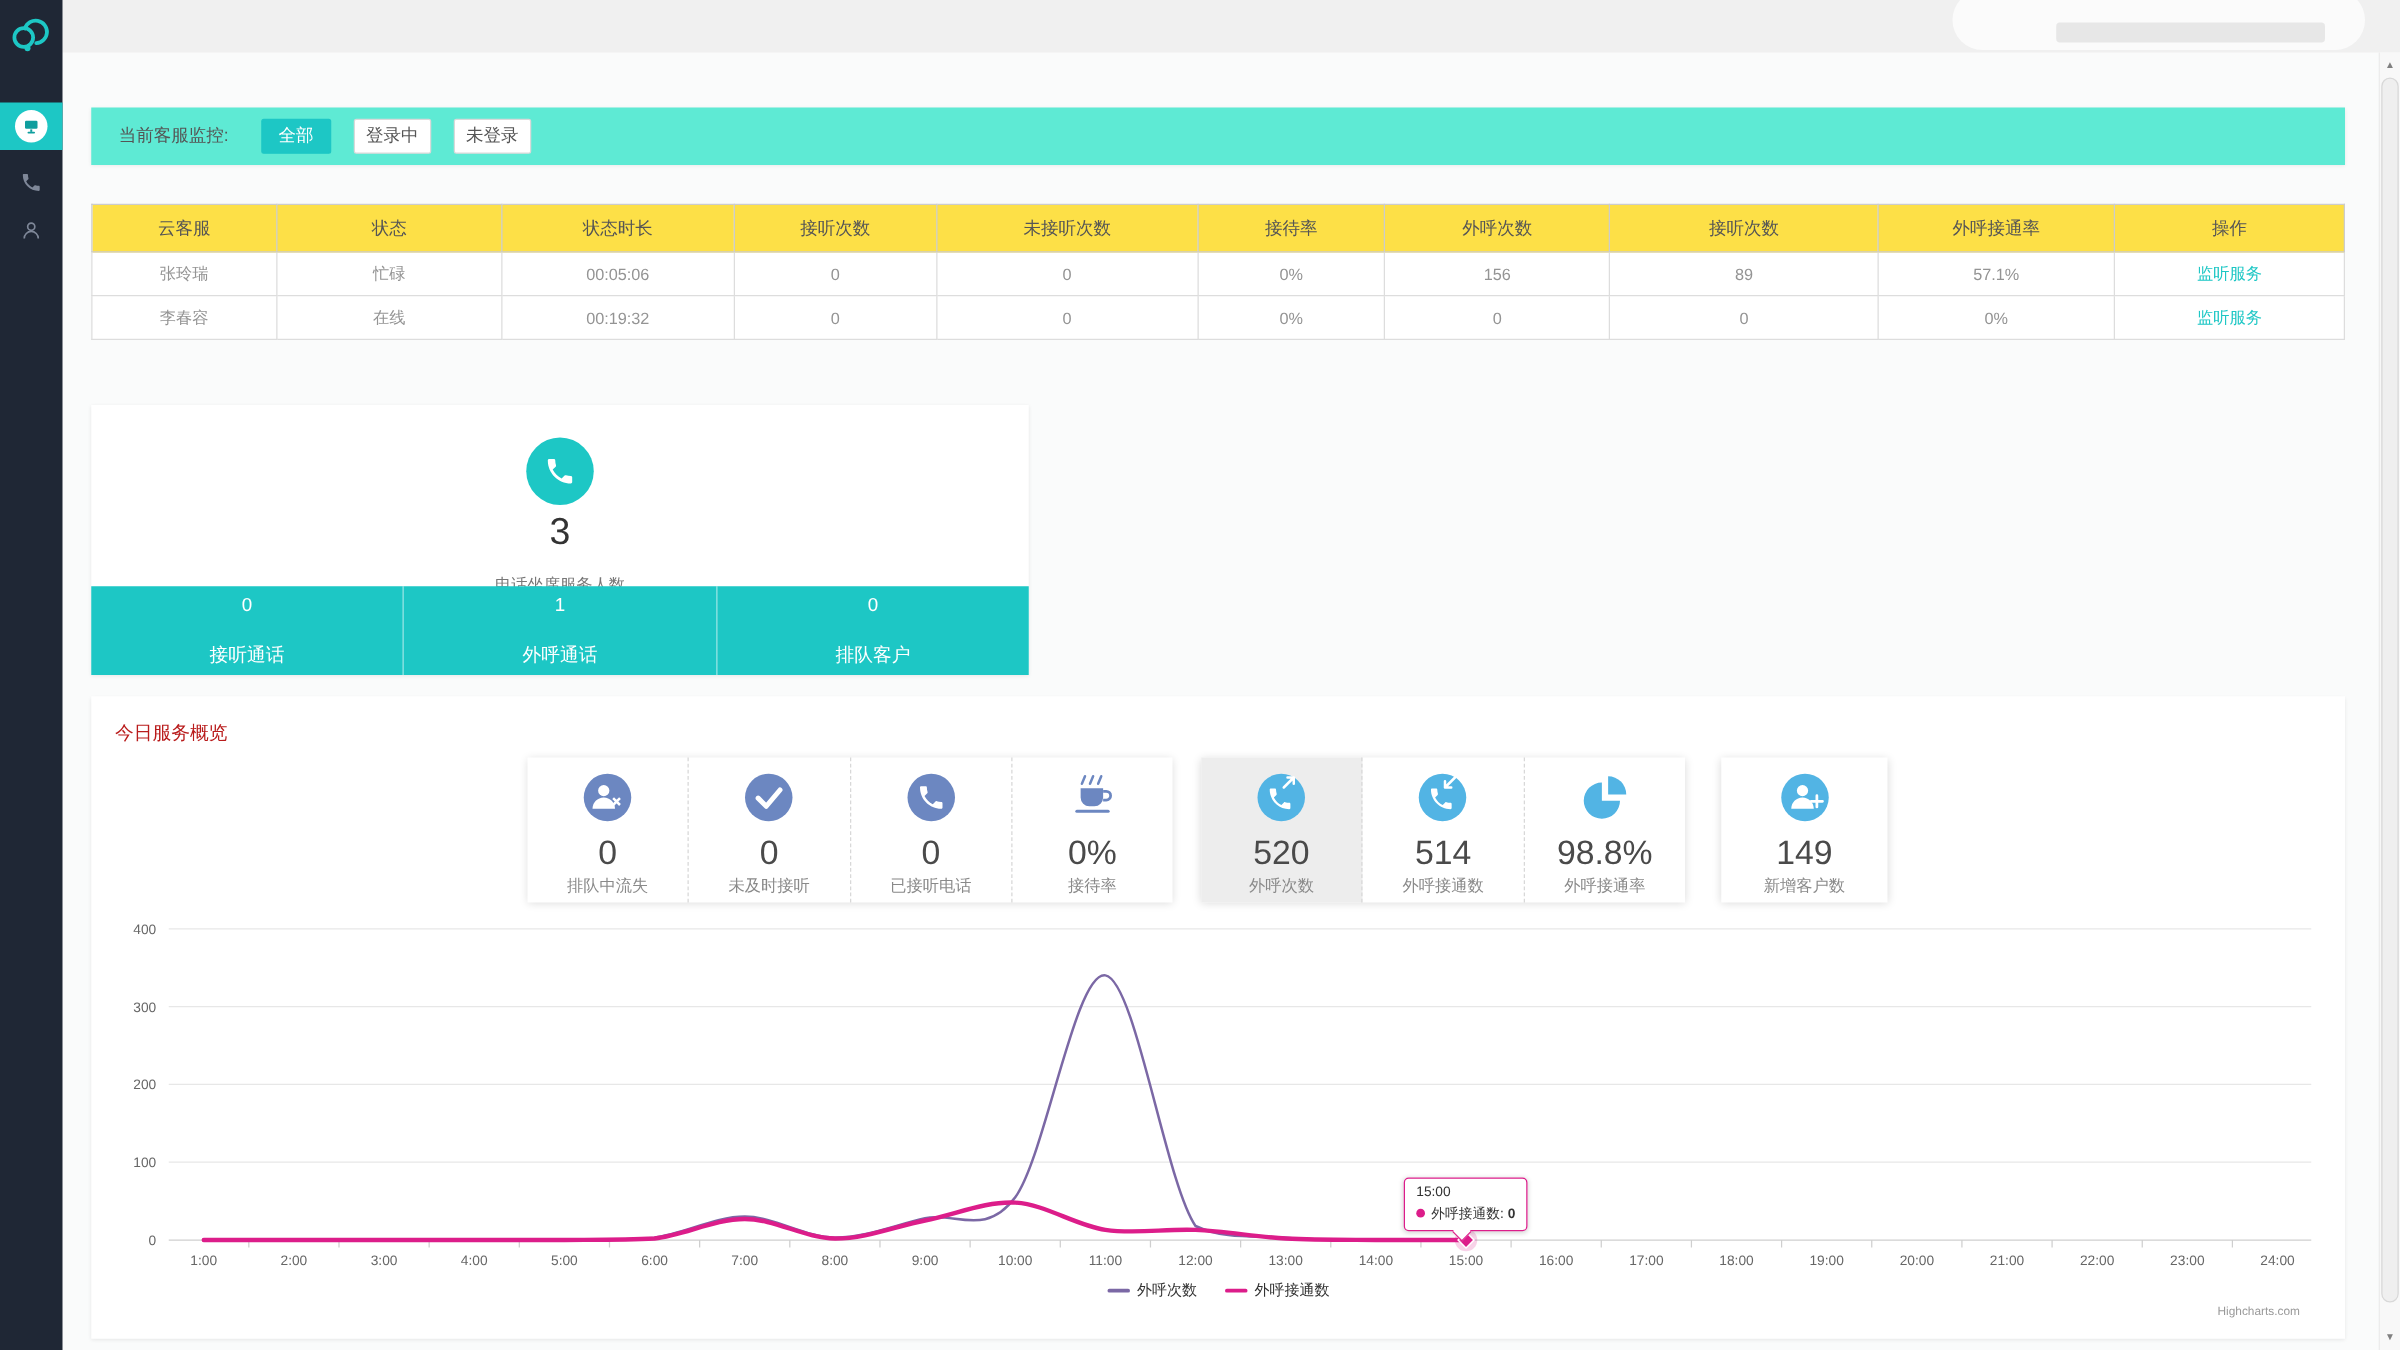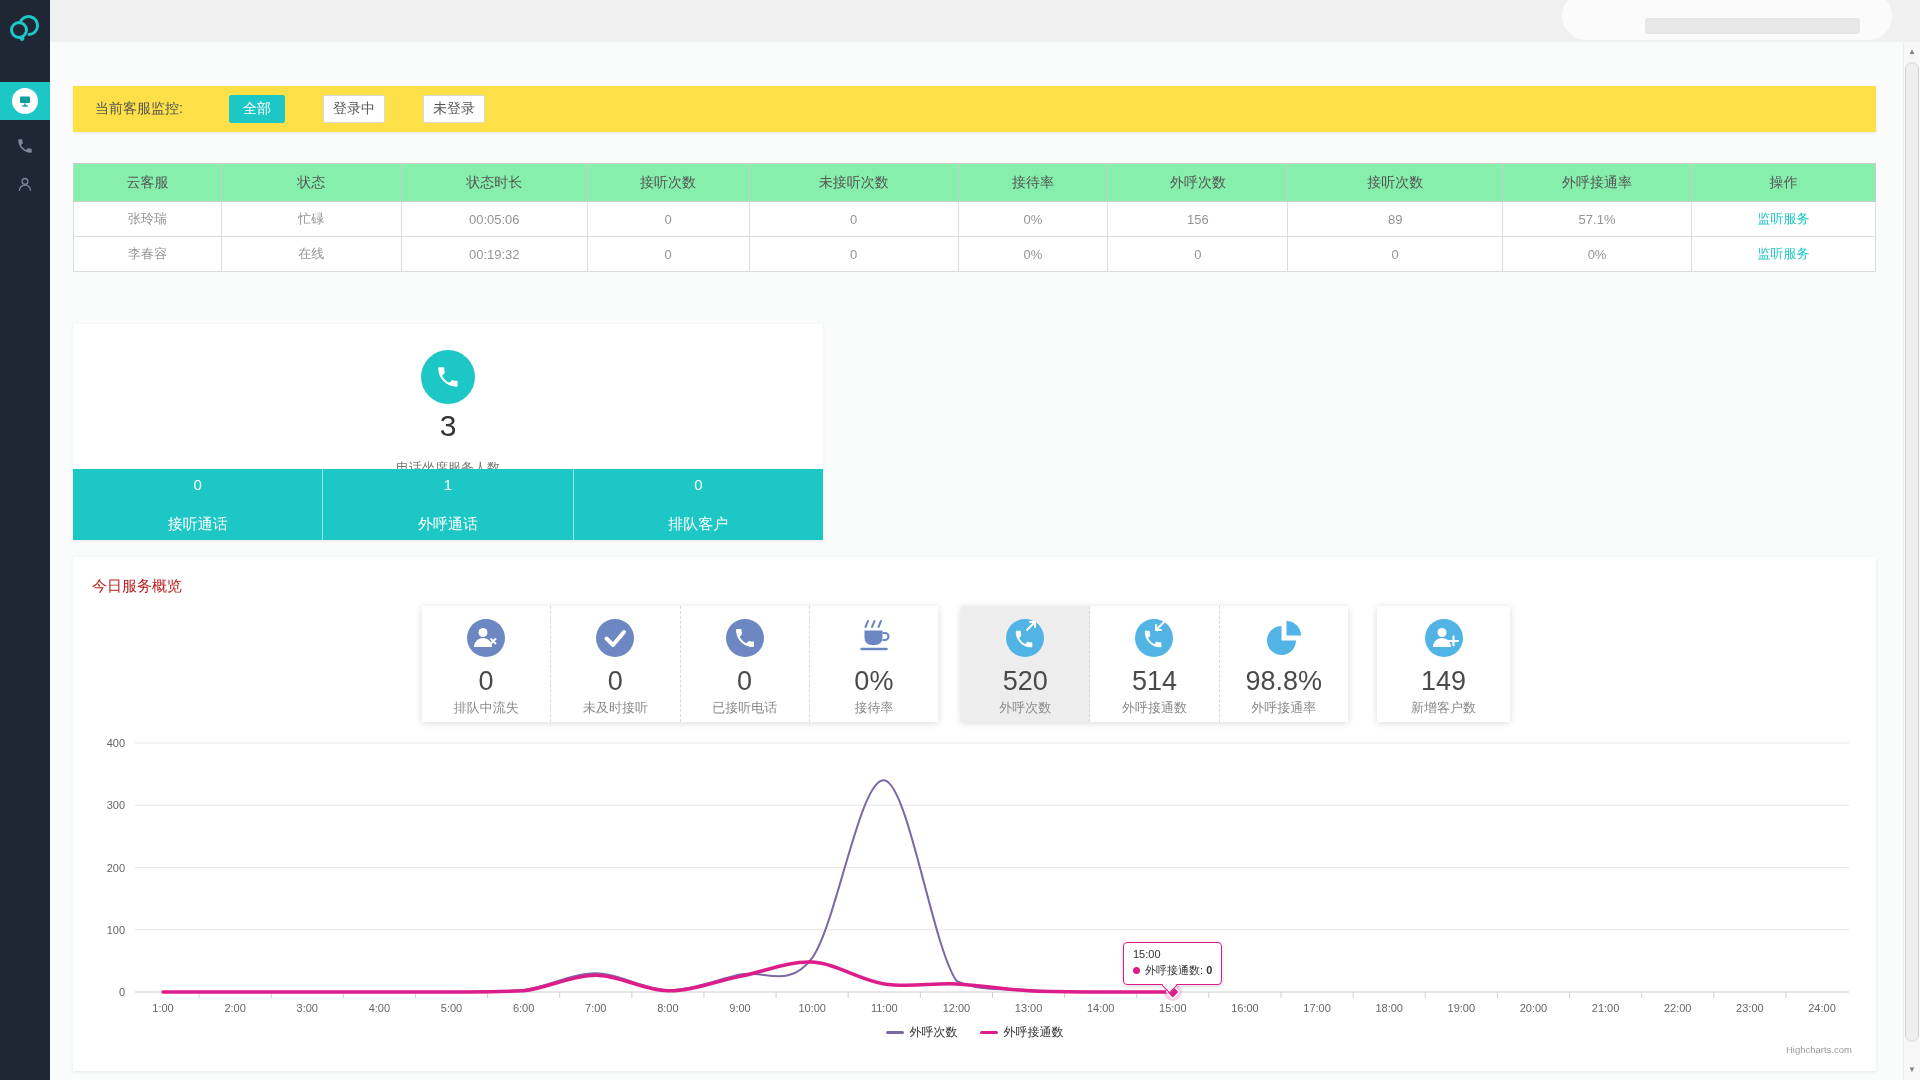--- a/index.html
+++ b/index.html
@@ -23,31 +23,31 @@
 
   
   .scrollbar{position:absolute;right:0;top:42px;width:17px;height:1038px;background:#f8f8f8;border-left:1px solid #ececec;z-index:25;}
   .sb-arrow{position:absolute;left:0;width:16px;height:16px;font-size:8px;color:#808080;text-align:center;line-height:16px;cursor:pointer;}
   .sb-arrow.up{top:2px;}
   .sb-arrow.down{bottom:2px;}
   .sb-thumb{position:absolute;left:1px;top:20px;width:14px;height:980px;background:#efefef;border:1px solid #d8d8d8;border-radius:7px;cursor:pointer;}
 
   
   .content{position:absolute;left:50px;top:42px;width:1853px;height:1038px;}
-  .card{background:#fde047;box-shadow:0 1px 3px rgba(0,0,0,.08);gap:20px;}
+  .card{background:#5eead4;box-shadow:0 1px 3px rgba(0,0,0,.08);}
 
   
   .filter-panel{position:absolute;left:23px;top:44px;width:1803px;height:46px;display:flex;align-items:center;padding-left:22px;}
   .filter-label{font-size:14px;color:#555;margin-right:26px;}
   .fbtn{height:28px;min-width:56px;padding:0 9px;margin-right:18px;background:#fff;border:1px solid #d9d9d9;border-radius:2px;color:#555;font-size:14px;font-family:inherit;cursor:pointer;}
   .fbtn.active{background:#1dc7c5;border-color:#1dc7c5;color:#fff;}
 
   
   .agent-table{position:absolute;left:23px;top:121px;width:1803px;border-collapse:collapse;table-layout:fixed;background:#fff;}
-  .agent-table th{height:38px;background:#86efac;border:1px solid #ccc;font-size:14px;font-weight:normal;color:#555;text-align:center;}
+  .agent-table th{height:38px;background:#fde047;border:1px solid #ccc;font-size:14px;font-weight:normal;color:#555;text-align:center;}
   .agent-table td{height:35px;border:1px solid #ddd;font-size:13px;color:#949494;text-align:center;}
   .agent-table a{color:#1dc7c5;text-decoration:none;cursor:pointer;}
 
   
   .phone-card{position:absolute;left:23px;top:282px;width:750px;height:216px;background:#fff;box-shadow:0 1px 3px rgba(0,0,0,.08);}
   .phone-circle{width:54px;height:54px;border-radius:50%;background:#1dc7c5;margin:26px auto 0;display:flex;align-items:center;justify-content:center;}
   .phone-count{text-align:center;font-size:30px;font-weight:300;color:#333;margin-top:5px;}
   .phone-count-label{text-align:center;font-size:13px;color:#777;margin-top:16px;}
   .phone-strip{position:absolute;left:0;bottom:0;width:750px;height:71px;background:#1dc7c5;display:flex;}
   .phone-cell{flex:1;display:flex;flex-direction:column;align-items:center;justify-content:center;color:#fff;border-right:1px solid rgba(255,255,255,.55);}
@@ -67,21 +67,21 @@
   .stat-cell.hl{background:#ededed;}
   .stat-num{font-size:27px;font-weight:300;color:#4a4a4a;margin-top:4px;line-height:30px;}
   .stat-lbl{font-size:13px;color:#8a8a8a;margin-top:3px;}
 
   
   .chart-wrap{position:absolute;left:0;top:170px;width:1803px;height:344px;}
   .chart-wrap svg{display:block;}
   .chart-legend{position:absolute;left:0;top:297px;width:1803px;display:flex;justify-content:center;gap:22px;}
   .legend-item{display:flex;align-items:center;gap:6px;font-size:12px;color:#333;cursor:pointer;}
   .legend-swatch{display:inline-block;width:18px;height:3px;border-radius:2px;}
-  .chart-credit{position:absolute;right:24px;top:317px;font-size:9.5px;color:#999;cursor:pointer;}
+  .chart-credit{position:absolute;right:36px;top:317px;font-size:9.5px;color:#999;cursor:pointer;}
   .chart-tooltip{position:absolute;left:1050px;top:215px;background:rgba(255,255,255,.97);border:1px solid #dc1d8a;border-radius:4px;padding:5px 9px 6px;font-size:11px;color:#333;box-shadow:0 1px 4px rgba(0,0,0,.18);white-space:nowrap;z-index:5;}
   .tt-time{margin-bottom:3px;color:#303030;}
   .tt-dot{display:inline-block;width:7px;height:7px;border-radius:50%;background:#dc1d8a;margin-right:5px;}
   .tt-arrow{position:absolute;bottom:-6.5px;left:40px;width:11px;height:11px;background:#fff;border-right:1px solid #dc1d8a;border-bottom:1px solid #dc1d8a;transform:rotate(45deg);}
 </style>
 </head>
 <body>
 
 <div class="app">
 

